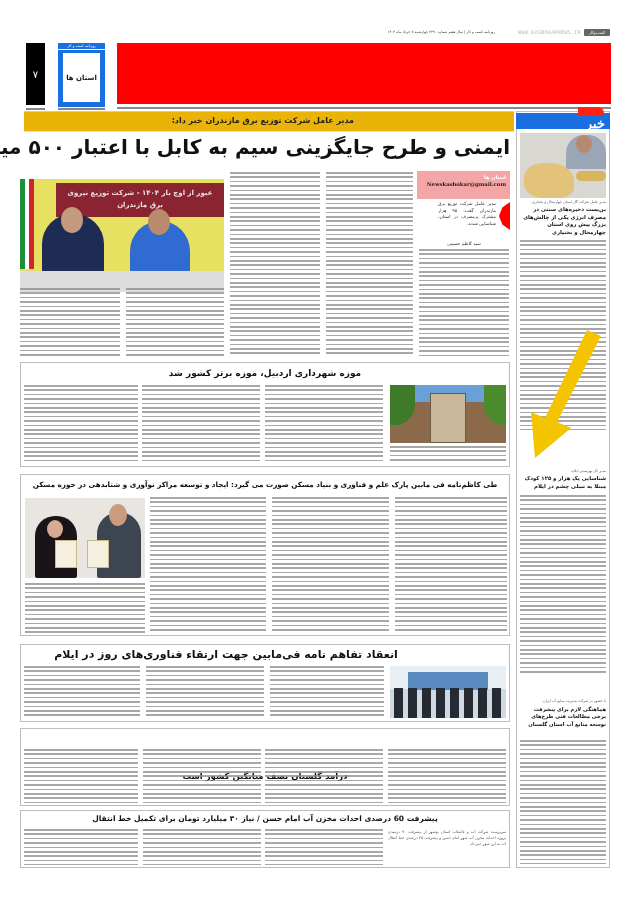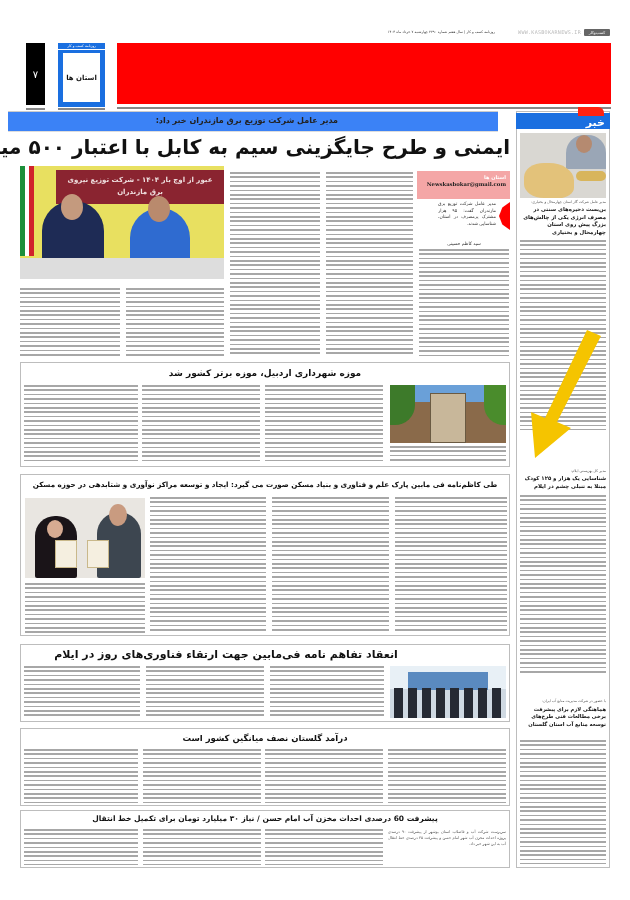--- a/index.html
+++ b/index.html
@@ -29,37 +29,37 @@
   <div style="position:absolute;left:5px;top:10px;right:5px;bottom:5px;background:#fff;display:flex;align-items:center;justify-content:center;">
     <span style="font-size:7px;font-weight:bold;color:#111;">استان ها</span>
   </div>
 </div>
 <div class="abs" style="left:26px;top:43px;width:19px;height:62px;background:#000;color:#fff;display:flex;align-items:center;justify-content:center;">
   <span style="font-size:10px;">۷</span>
 </div>
 <div class="abs" style="left:26px;top:108px;width:19px;height:1.5px;background:#888;"></div>
 <div class="abs" style="left:58px;top:108px;width:47px;height:1.5px;background:#888;"></div>
 
-<div class="abs" style="left:8px;top:111px;width:490px;height:21px;background:#3b82f6;border-top:1px solid #ccc;border-bottom:1px solid #ddd;">
+<div class="abs" style="left:24px;top:111px;width:490px;height:21px;background:#eab308;border-top:1px solid #ccc;border-bottom:1px solid #ddd;">
   <span class="abs" style="right:160px;top:4px;font-size:8px;font-weight:bold;color:#222;white-space:nowrap;">مدیر عامل شرکت توزیع برق مازندران خبر داد:</span>
 </div>
 <div class="abs h-serif" style="left:20px;top:133px;width:490px;font-size:20px;line-height:28px;letter-spacing:-.5px;">ایمنی و طرح جایگزینی سیم به کابل با اعتبار ۵۰۰ میلیارد ریالی</div>
 
 <div class="abs" style="left:417px;top:171px;width:93px;height:28px;background:#f4a6a6;">
   <div style="font-size:5px;font-weight:bold;color:#fff;text-align:right;padding:3px 4px 0 0;">استان ها</div>
   <div style="font-size:5.3px;font-weight:bold;color:#222;text-align:right;padding:1px 4px 0 0;direction:ltr;font-family:'DejaVu Serif',serif;">Newskasbokar@gmail.com</div>
 </div>
 <div class="abs" style="left:499px;top:202px;width:11px;height:28px;background:#f00;clip-path:polygon(100% 0, 30% 20%, 0 50%, 30% 80%, 100% 100%);"></div>
 <div class="abs txt" style="left:438px;top:201px;width:58px;height:36px;font-size:4.5px;line-height:6.5px;color:#333;">مدیر عامل شرکت توزیع برق مازندران گفت: ۹۵ هزار مشترک پرمصرف در استان، شناسایی شدند.</div>
 <div class="abs" style="left:420px;top:241px;width:88px;font-size:4.5px;color:#333;text-align:center;">سید کاظم حسینی</div>
 <div class="abs lines" style="left:419px;top:249px;width:90px;height:108px;"></div>
 <div class="abs lines" style="left:326px;top:172px;width:87px;height:185px;"></div>
 <div class="abs lines" style="left:230px;top:172px;width:90px;height:185px;"></div>
 
-<div class="abs photo" style="left:20px;top:166px;width:204px;height:113px;background:#e8e060;">
+<div class="abs photo" style="left:20px;top:179px;width:204px;height:113px;background:#e8e060;">
   <div class="abs" style="left:36px;top:4px;width:168px;height:34px;background:#8a2430;"></div>
   <div class="abs" style="left:40px;top:8px;width:160px;font-size:7px;line-height:12px;color:#f0e0e0;font-weight:bold;text-align:center;white-space:normal;">عبور از اوج بار ۱۴۰۴ - شرکت توزیع نیروی برق مازندران</div>
   <div class="abs" style="left:0;top:0;width:14px;height:90px;background:linear-gradient(to right,#1c8f3a 0 33%,#fff 33% 66%,#d0232b 66%);"></div>
   <div class="abs" style="left:22px;top:35px;width:62px;height:62px;border-radius:30px 30px 4px 4px;background:#1e2b55;"></div>
   <div class="abs" style="left:41px;top:28px;width:22px;height:26px;border-radius:50%;background:#c49a7e;"></div>
   <div class="abs" style="left:110px;top:42px;width:60px;height:56px;border-radius:30px 30px 4px 4px;background:#2f6bd0;"></div>
   <div class="abs" style="left:128px;top:30px;width:22px;height:26px;border-radius:50%;background:#b98a6d;"></div>
   <div class="abs" style="left:0;top:92px;width:204px;height:21px;background:#ddd;"></div>
 </div>
 <div class="abs lines" style="left:126px;top:288px;width:98px;height:68px;"></div>
@@ -96,36 +96,36 @@
 <div class="abs h-serif" style="left:20px;top:648px;width:412px;font-size:11px;line-height:14px;">انعقاد تفاهم نامه فی‌مابین جهت ارتقاء فناوری‌های روز در ایلام</div>
 <div class="abs photo" style="left:390px;top:666px;width:116px;height:52px;background:linear-gradient(#e8f0f6 0 45%, #cfd9e2 45%);">
   <div class="abs" style="left:18px;top:6px;width:80px;height:18px;background:#5a8ac0;"></div>
   <div class="abs" style="left:4px;top:22px;width:108px;height:30px;background:repeating-linear-gradient(to right,#262a33 0 9px,transparent 9px 14px);"></div>
 </div>
 <div class="abs lines" style="left:270px;top:666px;width:114px;height:52px;"></div>
 <div class="abs lines" style="left:146px;top:666px;width:118px;height:52px;"></div>
 <div class="abs lines" style="left:24px;top:666px;width:116px;height:52px;"></div>
 
 <div class="abs box" style="left:20px;top:728px;width:490px;height:78px;"></div>
-<div class="abs h-serif" style="left:20px;top:731px;width:490px;font-size:8.5px;line-height:14px;">درآمد گلستان نصف میانگین کشور است</div>
+<div class="abs h-serif" style="left:20px;top:769px;width:490px;font-size:8.5px;line-height:14px;">درآمد گلستان نصف میانگین کشور است</div>
 <div class="abs lines" style="left:388px;top:749px;width:118px;height:54px;"></div>
 <div class="abs lines" style="left:265px;top:749px;width:118px;height:54px;"></div>
 <div class="abs lines" style="left:143px;top:749px;width:118px;height:54px;"></div>
 <div class="abs lines" style="left:24px;top:749px;width:114px;height:54px;"></div>
 
 <div class="abs box" style="left:20px;top:810px;width:490px;height:58px;"></div>
 <div class="abs h-serif" style="left:20px;top:812px;width:490px;font-size:7.5px;line-height:14px;letter-spacing:-.2px;">پیشرفت 60 درصدی احداث مخزن آب امام حسن / نیاز ۳۰ میلیارد تومان برای تکمیل خط انتقال</div>
 <div class="abs txt" style="left:388px;top:829px;width:118px;height:36px;font-size:3.8px;line-height:5.8px;">سرپرست شرکت آب و فاضلاب استان بوشهر از پیشرفت ۹۰ درصدی پروژه احداث مخزن آب شهر امام حسن و پیشرفت ۴۵ درصدی خط انتقال آب به این شهر خبر داد.</div>
 <div class="abs lines" style="left:265px;top:829px;width:118px;height:36px;"></div>
 <div class="abs lines" style="left:143px;top:829px;width:118px;height:36px;"></div>
 <div class="abs lines" style="left:24px;top:829px;width:114px;height:36px;"></div>
 
 <div class="abs" style="left:516px;top:111px;width:94px;height:757px;border:1.5px solid #bdbdbd;background:#fff;"></div>
 <div class="abs" style="left:516px;top:113px;width:94px;height:16px;background:#1a6fe0;">
-  <span class="abs" style="right:5px;top:3px;color:#fff;font-size:11px;font-weight:bold;">خبر</span>
+  <span class="abs" style="right:5px;top:3px;color:#fff;font-size:13px;font-weight:bold;font-family:Liberation Serif, serif;">خبر</span>
 </div>
 <div class="abs" style="left:578px;top:107px;width:26px;height:9px;background:#f21;border-radius:0 6px 0 0;"></div>
 
 <div class="abs photo" style="left:520px;top:133px;width:86px;height:65px;background:#d9d7d2;">
   <div class="abs" style="left:46px;top:2px;width:40px;height:34px;background:#9aa6b6;border-radius:18px 18px 0 0;"></div>
   <div class="abs" style="left:56px;top:2px;width:16px;height:18px;border-radius:50%;background:#b58a70;"></div>
   <div class="abs" style="left:4px;top:30px;width:50px;height:35px;background:#e3c27a;border-radius:40% 50% 30% 40%;"></div>
   <div class="abs" style="left:56px;top:38px;width:30px;height:10px;background:#d8b55c;border-radius:5px;"></div>
 </div>
 <div class="abs" style="left:520px;top:200px;width:86px;font-size:3.6px;color:#555;text-align:right;line-height:5px;">مدیر عامل شرکت گاز استان چهارمحال و بختیاری:</div>

